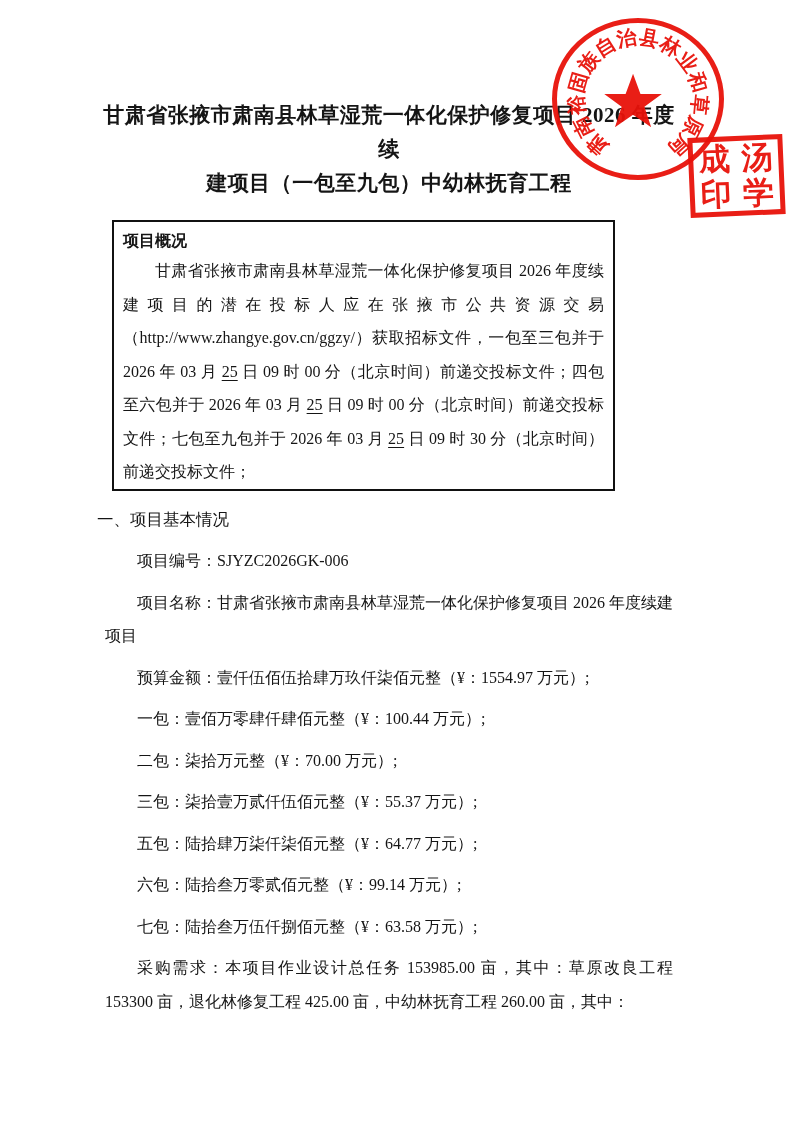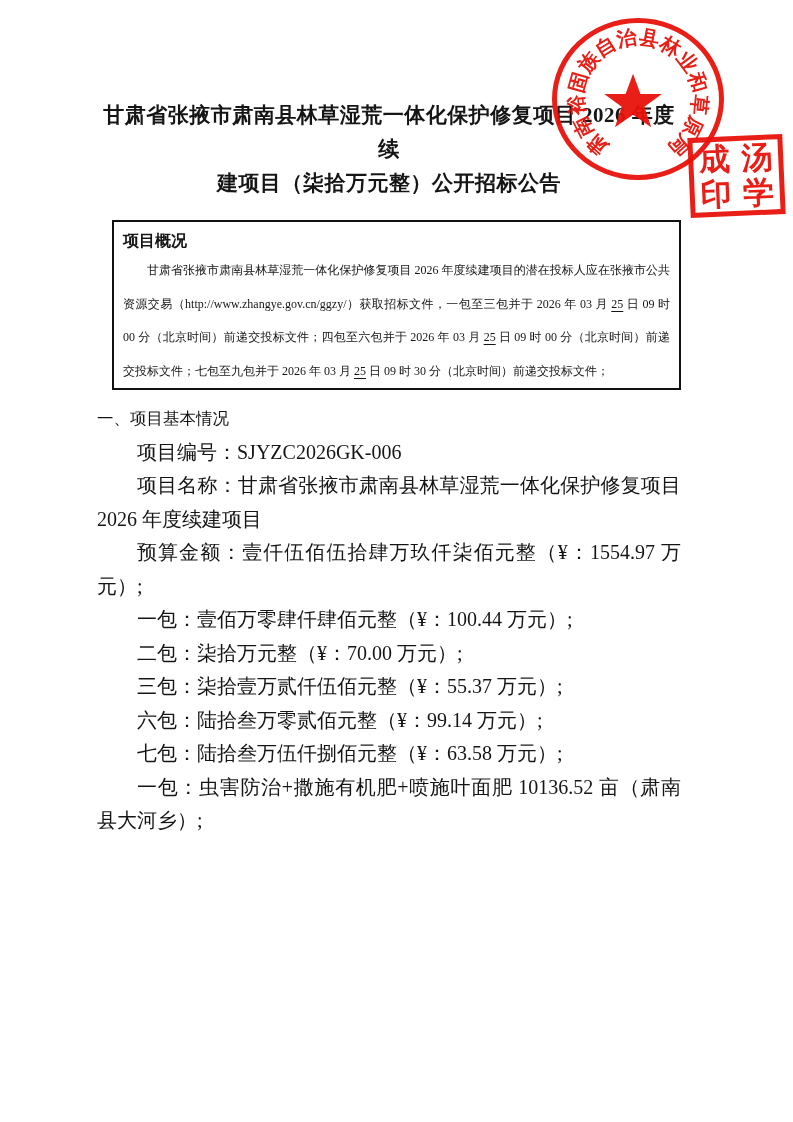--- a/index.html
+++ b/index.html
@@ -20,47 +20,47 @@
     margin:98px 0 0 0;
     font-size:21px;
     font-weight:bold;
     text-align:center;
     line-height:34px;
     letter-spacing:0.5px;
   }
   .overview-box {
     box-sizing:border-box;
     margin:20px 0 0 15px;
-    width:569px;
+    width:503px;
     border:2px solid #111;
     padding:6px 9px 0 9px;
   }
   .overview-box .box-heading {
     font-size:16px;
     font-weight:bold;
     line-height:26px;
     margin:0;
   }
   .box-para {
     margin:0;
-    font-size:12px;
+    font-size:16px;
     line-height:33.5px;
     text-align:justify;
     text-indent:2em;
   }
   .u { text-decoration:underline; text-underline-offset:3px; }
   .sec-heading {
     font-size:16.5px;
     font-weight:normal;
     line-height:33.5px;
     margin:12px 0 0 0;
   }
   .para {
-    margin:0;
-    font-size:20px;
+    margin:8px;
+    font-size:16px;
     line-height:33.5px;
     text-indent:2em;
     text-align:justify;
   }
   
   .seal-round {
     position:absolute;
     left:552px; top:18px;
     width:172px; height:162px;
     z-index:6;
@@ -110,39 +110,40 @@
 </style>
 </head>
 <body>
 
 <div class="page">
 
   <div class="content">
 
     <div class="doc-title">
       <div>甘肃省张掖市肃南县林草湿荒一体化保护修复项目 2026 年度续</div>
-      <div>建项目（柒拾万元整）公开招标公告</div>
+      <div>建项目（一包至九包）中幼林抚育工程</div>
     </div>
 
     <div class="overview-box">
       <p class="box-heading">项目概况</p>
       <p class="box-para"><span>甘肃省张掖市肃南县林草湿荒一体化保护修复项目 2026 年度续建项目的潜在投标人应在张掖市公共资源交易（http://www.zhangye.gov.cn/ggzy/）获取招标文件，一包至三包并于 2026 年 03 月 </span><span class="u">25</span><span> 日 09 时 00 分（北京时间）前递交投标文件；四包至六包并于 2026 年 03 月 </span><span class="u">25</span><span> 日 09 时 00 分（北京时间）前递交投标文件；七包至九包并于 2026 年 03 月 </span><span class="u">25</span><span> 日 09 时 30 分（北京时间）前递交投标文件；</span></p>
     </div>
 
     <p class="sec-heading">一、项目基本情况</p>
 
     <p class="para">项目编号：SJYZC2026GK-006</p>
     <p class="para">项目名称：甘肃省张掖市肃南县林草湿荒一体化保护修复项目 2026 年度续建项目</p>
     <p class="para">预算金额：壹仟伍佰伍拾肆万玖仟柒佰元整（¥：1554.97 万元）;</p>
     <p class="para">一包：壹佰万零肆仟肆佰元整（¥：100.44 万元）;</p>
     <p class="para">二包：柒拾万元整（¥：70.00 万元）;</p>
     <p class="para">三包：柒拾壹万贰仟伍佰元整（¥：55.37 万元）;</p>
+    <p class="para">五包：陆拾肆万柒仟柒佰元整（¥：64.77 万元）;</p>
     <p class="para">六包：陆拾叁万零贰佰元整（¥：99.14 万元）;</p>
     <p class="para">七包：陆拾叁万伍仟捌佰元整（¥：63.58 万元）;</p>
-    <p class="para">一包：虫害防治+撒施有机肥+喷施叶面肥 10136.52 亩（肃南县大河乡）;</p>
+    <p class="para">采购需求：本项目作业设计总任务 153985.00 亩，其中：草原改良工程 153300 亩，退化林修复工程 425.00 亩，中幼林抚育工程 260.00 亩，其中：</p>
 
   </div>
 
   <div class="seal-round">
     <div class="seal-ring"></div>
     <svg class="seal-star" viewBox="0 0 100 100">
       <polygon points="50,4 62.4,37.6 98,37.6 69,58.8 80.2,93 50,72.4 19.8,93 31,58.8 2,37.6 37.6,37.6" fill="#e8120a"></polygon>
     </svg>
   <span class="arc-ch" style="transform: translate(-50%, -50%) rotate(-138deg) translateY(-62px); color: rgb(232, 18, 10);">肃</span>
       <span class="arc-ch" style="transform: translate(-50%, -50%) rotate(-116.769deg) translateY(-62px); color: rgb(232, 18, 10);">南</span>

